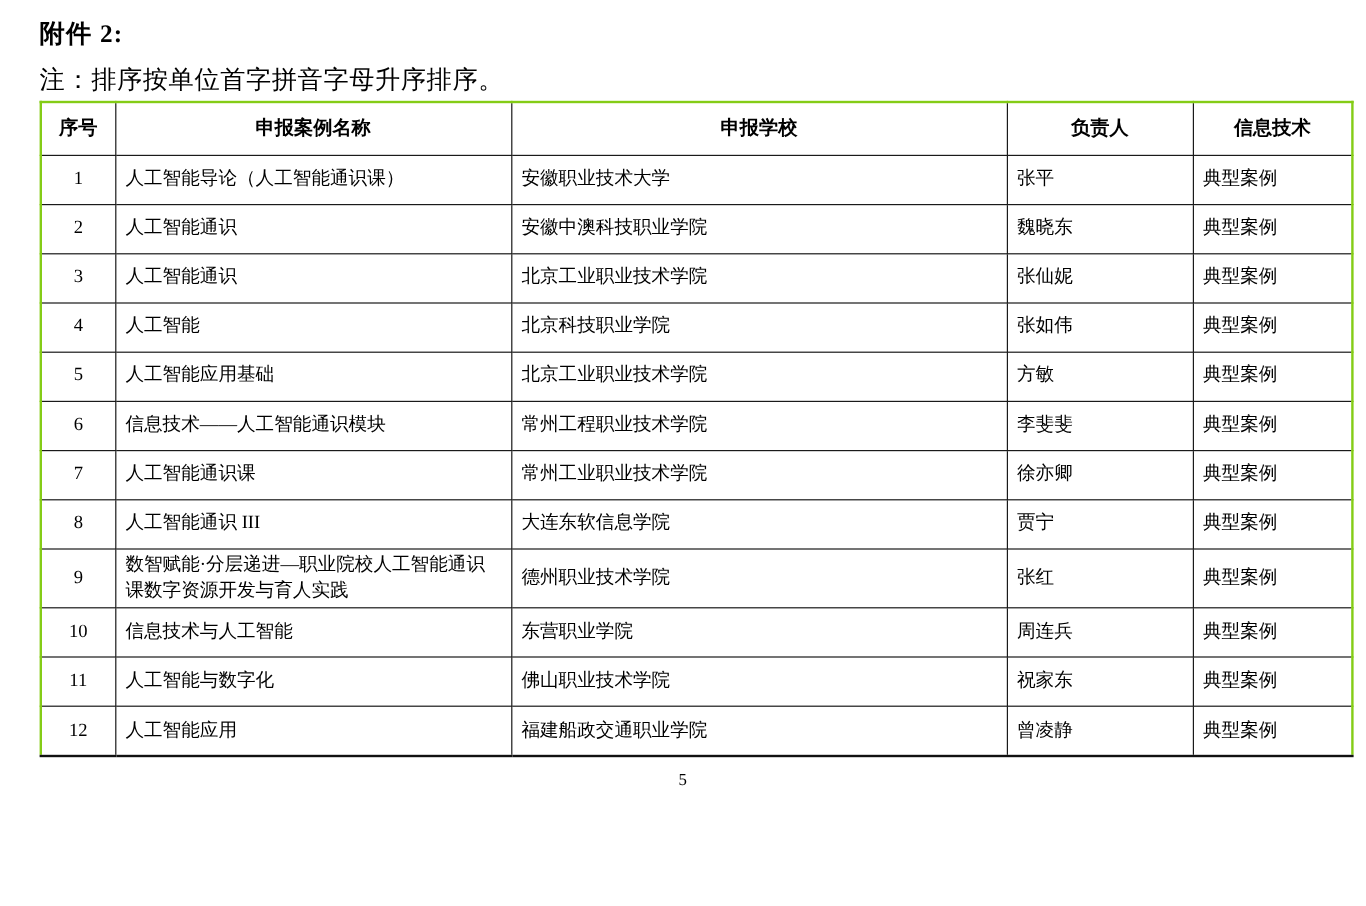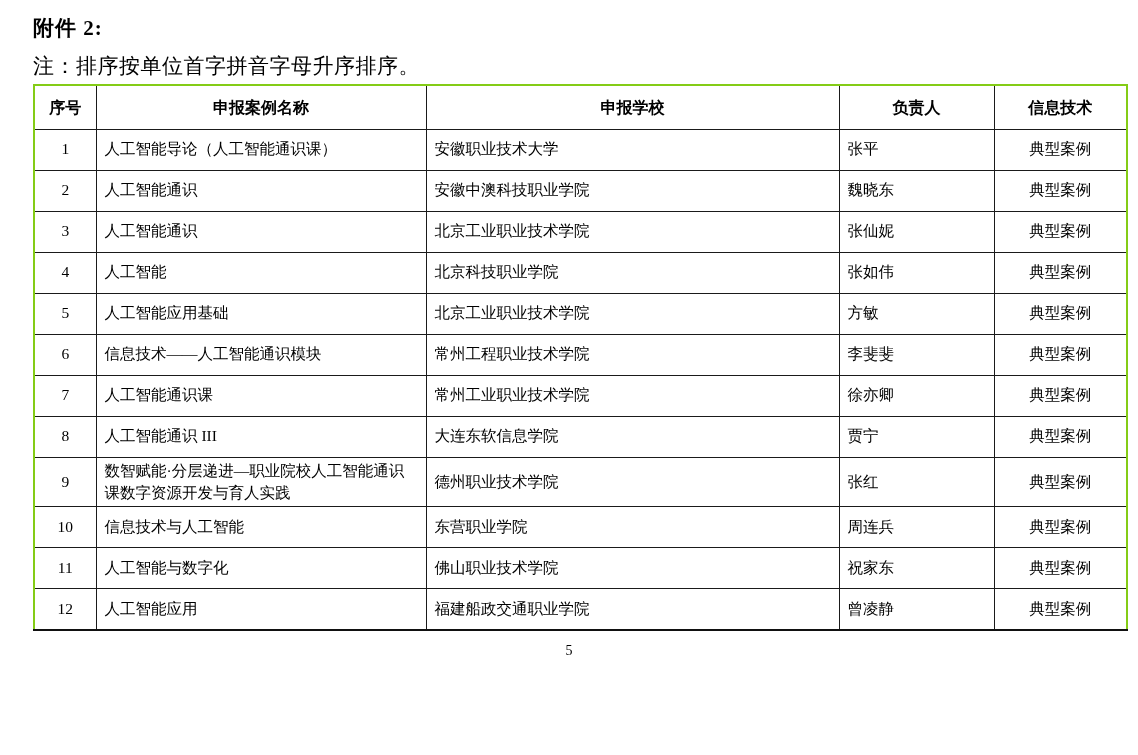--- a/index.html
+++ b/index.html
@@ -68,21 +68,21 @@
   col.col-index  { width: 62px; }
   col.col-name   { width: 330px; }
   col.col-school { width: 413px; }
   col.col-leader { width: 155px; }
   col.col-level  { width: 133px; }
 
   td.c0 { text-align: center; }
   td.c1 { text-align: left; }
   td.c2 { text-align: left; }
   td.c3 { }
-  td.c4 { text-align: center; }
+  td.c4 { text-align: left; }
 
   .page-number {
     text-align: center;
     font-size: 14px;
     margin-top: 12px;
   }
 </style>
 </head>
 <body>
 

